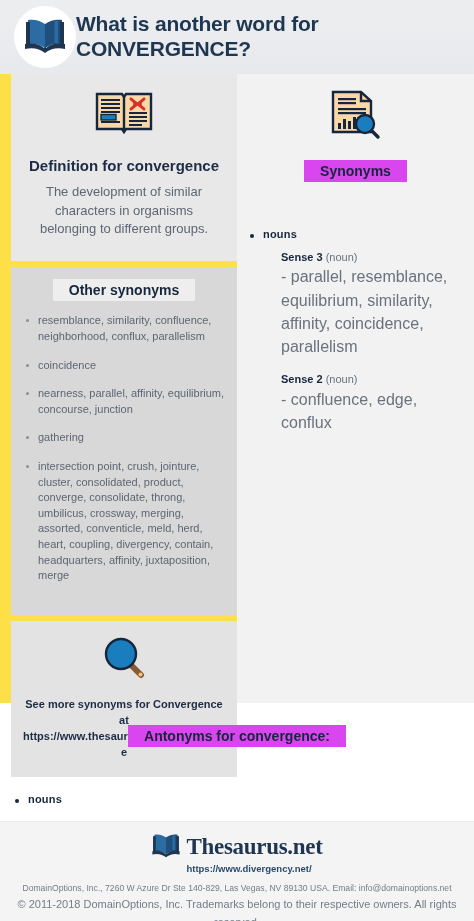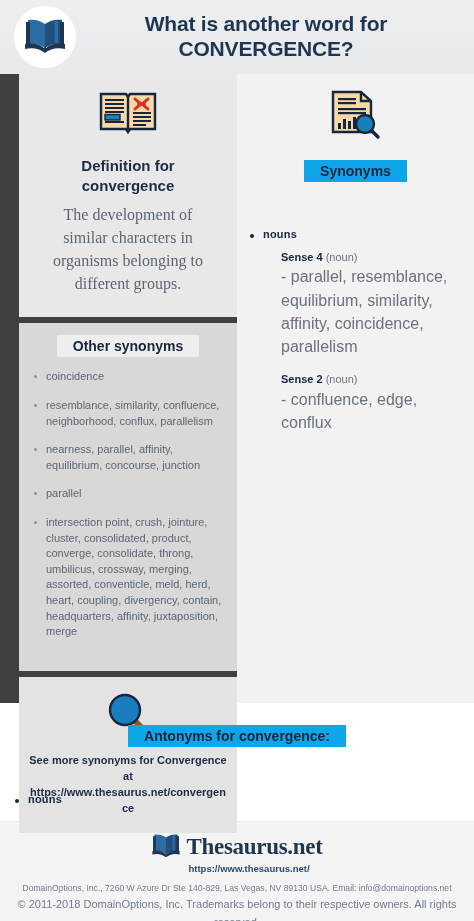--- a/index.html
+++ b/index.html
@@ -31,41 +31,40 @@
     height: 62px;
     border-radius: 50%;
     background: #ffffff;
     flex: 0 0 62px;
     display: flex;
     align-items: center;
     justify-content: center;
   }
   .header-title {
     flex: 1;
-    text-align: center;
     font-size: 21px;
     line-height: 1.18;
     font-weight: bold;
     color: #1f3651;
     letter-spacing: -0.2px;
     padding-right: 6px;
   }
 
   
   .body-cols {
     display: flex;
     align-items: stretch;
     background: #ffffff;
     height: 629px;
   }
   .col-left {
     width: 237px;
     flex: 0 0 237px;
-    padding-left: 19px;
-    background: #404040;
+    padding-left: 11px;
+    background: #fde047;
   }
   .col-right {
     width: 237px;
     flex: 0 0 237px;
     background: #f2f2f2;
     padding: 0 10px 0 10px;
   }
 
   
   .blk-def {
@@ -88,35 +87,34 @@
   .icon-wrap { display: flex; justify-content: center; margin-bottom: 14px; }
 
   .chip {
     display: inline-block;
     background: #eeeeee;
     color: #16263c;
     font-weight: bold;
     padding: 3px 16px;
     font-size: 14px;
   }
-  .chip-dark { background: #0ea5e9; }
+  .chip-dark { background: #d946ef; }
 
   .def-title {
     font-size: 15px;
     font-weight: bold;
     color: #1d2b45;
     line-height: 1.32;
     margin-bottom: 7px;
   }
   .def-text {
-    font-size: 16px;
+    font-size: 13px;
     color: #5d6672;
     line-height: 1.45;
     padding: 0 8px;
-    font-family: Liberation Serif, serif;
   }
 
   .sec-head { text-align: center; margin-bottom: 12px; }
 
   
   ul.bullets { list-style: none; }
   ul.bullets > li {
     position: relative;
     padding-left: 17px;
     margin-bottom: 13px;
@@ -263,24 +261,24 @@
         </div>
         <div class="def-title">Definition for convergence</div>
         <div class="def-text">The development of similar characters in organisms belonging to different groups.</div>
       </div>
 
       <div class="blk-other">
         <div class="sec-head">
           <span class="chip">Other synonyms</span>
         </div>
         <ul class="bullets">
+          <li>resemblance, similarity, confluence, neighborhood, conflux, parallelism</li>
           <li>coincidence</li>
-          <li>resemblance, similarity, confluence, neighborhood, conflux, parallelism</li>
           <li>nearness, parallel, affinity, equilibrium, concourse, junction</li>
-          <li>parallel</li>
+          <li>gathering</li>
           <li>intersection point, crush, jointure, cluster, consolidated, product, converge, consolidate, throng, umbilicus, crossway, merging, assorted, conventicle, meld, herd, heart, coupling, divergency, contain, headquarters, affinity, juxtaposition, merge</li>
         </ul>
       </div>
 
       <div class="blk-more">
         <div class="icon-wrap">
           <span>
             <svg width="46" height="44" viewBox="0 0 46 44" aria-hidden="true">
               <path d="M28 28 L40 40" stroke="#8a5a33" stroke-width="6" stroke-linecap="round"></path>
               <circle cx="39.5" cy="39.5" r="2" fill="#f0c27a"></circle>
@@ -319,21 +317,21 @@
       <div class="sec-head">
         <span class="chip chip-dark">Synonyms</span>
       </div>
 
       <ul class="pos-list">
         <li>
           <div class="pos-label">nouns</div>
 
           <div class="sense">
             <div class="sense-title">
-              <b>Sense 4</b>
+              <b>Sense 3</b>
               <span>(noun)</span>
             </div>
             <div class="sense-words">- parallel, resemblance, equilibrium, similarity, affinity, coincidence, parallelism</div>
           </div>
 
           <div class="sense">
             <div class="sense-title">
               <b>Sense 2</b>
               <span>(noun)</span>
             </div>
@@ -366,19 +364,19 @@
           <path d="M22 8 C27 4 34 3 39 4 L39 28 C34 27 27 28 22 32 Z" fill="#1f4f7a"></path>
           <rect x="3" y="6" width="4" height="22" fill="#1f3651"></rect>
           <rect x="37" y="6" width="4" height="22" fill="#1f3651"></rect>
           <rect x="9" y="5" width="3.5" height="22" fill="#2b6ca3"></rect>
           <rect x="31.5" y="5" width="3.5" height="22" fill="#2b6ca3"></rect>
           <path d="M2 28 C10 26 17 28 22 33 C27 28 34 26 42 28 L42 33 C34 31 27 33 22 37 C17 33 10 31 2 33 Z" fill="#1f3651"></path>
         </svg>
       </span>
       <span class="foot-brand">Thesaurus.net</span>
     </div>
-    <div class="foot-url">https://www.thesaurus.net/</div>
+    <div class="foot-url">https://www.divergency.net/</div>
     <div class="foot-line">DomainOptions, Inc., 7260 W Azure Dr Ste 140-829, Las Vegas, NV 89130 USA. Email: info@domainoptions.net</div>
     <div class="foot-privacy">© 2011-2018 DomainOptions, Inc. Trademarks belong to their respective owners. All rights reserved.</div>
 
   </div>
 
 </div>
 
 </body></html>

